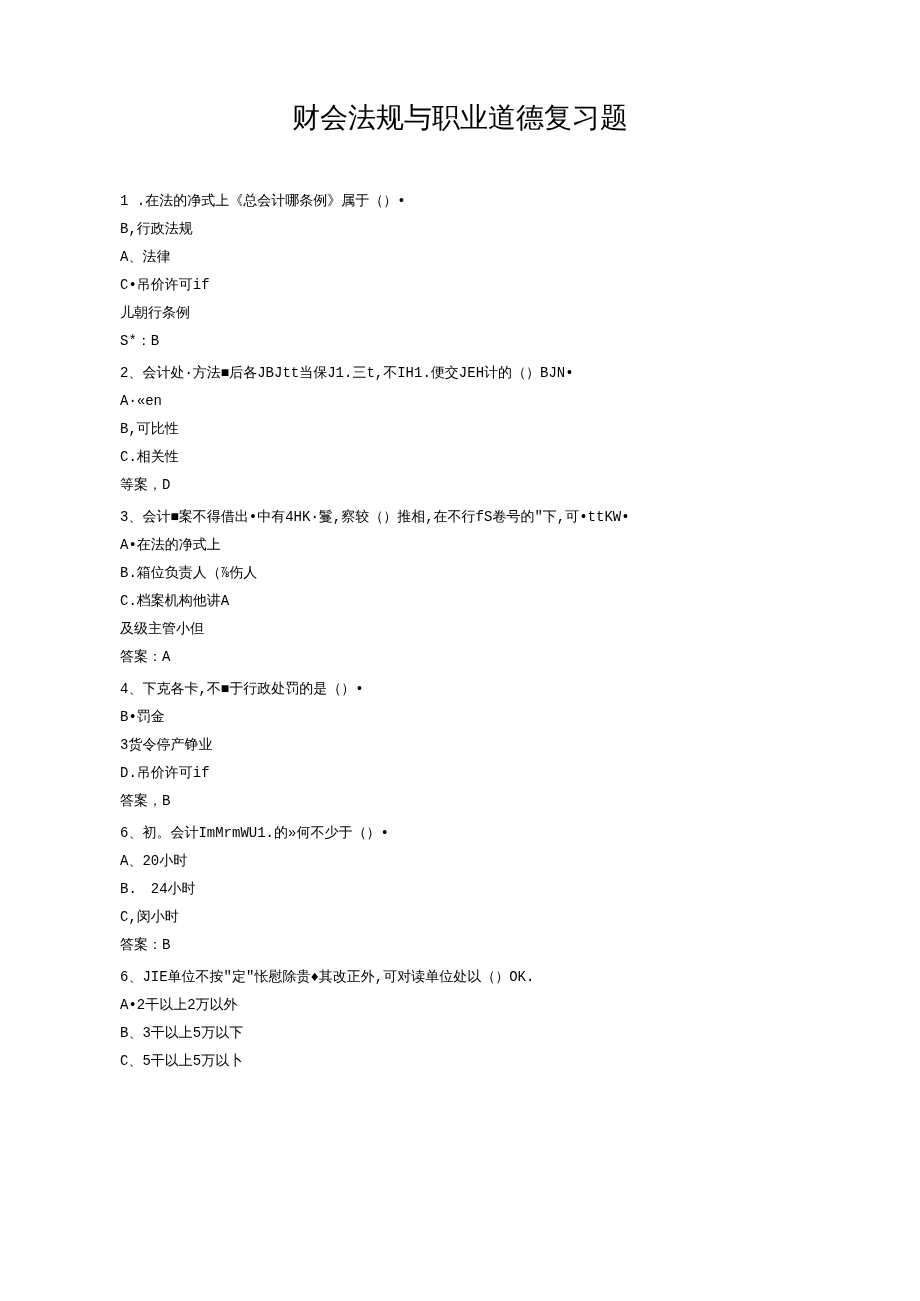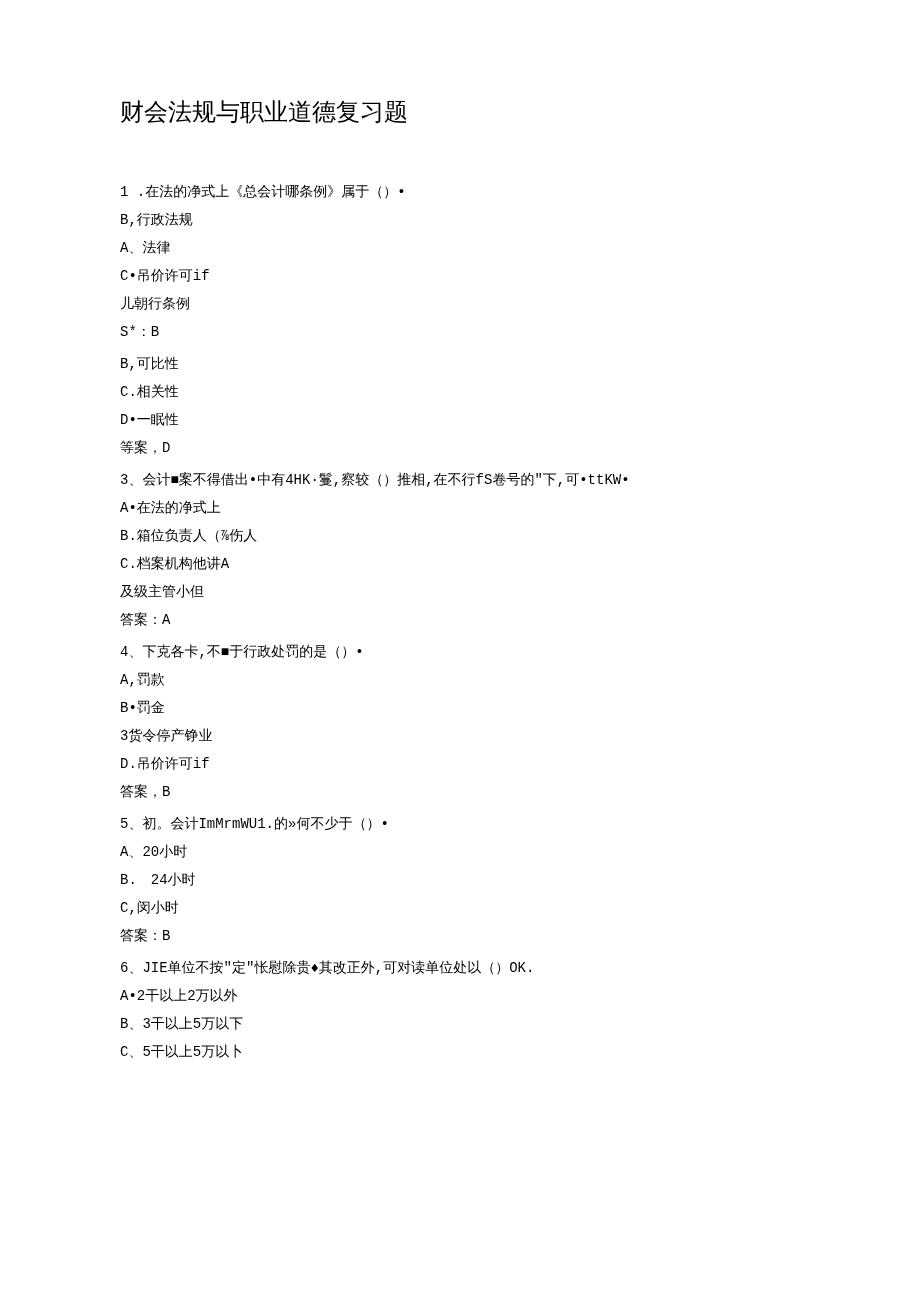--- a/index.html
+++ b/index.html
@@ -5,21 +5,22 @@
   body {
     margin: 0;
     padding: 80px 120px 60px 120px;
     font-family: "SimSun", "宋体", serif;
     background: #ffffff;
     color: #000000;
     width: 920px;
     box-sizing: border-box;
   }
   .page-title {
-    font-size: 24px;
+    text-align: center;
+    font-size: 28px;
     font-weight: normal;
     margin-bottom: 50px;
     font-family: "SimSun", "宋体", serif;
   }
   .question-block {
     margin-bottom: 4px;
   }
   .q-line {
     font-size: 14px;
     line-height: 2.0;
@@ -34,43 +35,43 @@
 <div id="questions-container">
     <div class="question-block">
       <div class="q-line">1 .在法的净式上《总会计哪条例》属于（）•</div>
       <div class="q-line">B,行政法规</div>
       <div class="q-line">A、法律</div>
       <div class="q-line">C•吊价许可if</div>
       <div class="q-line">儿朝行条例</div>
       <div class="q-line">S*：B</div>
     </div>
     <div class="question-block">
+      <div class="q-line">2、会计处·方法■后各JBJtt当保J1.三t,不IH1.便交JEH计的（）BJN•</div>
+      <div class="q-line">A·«en</div>
       <div class="q-line">B,可比性</div>
       <div class="q-line">C.相关性</div>
-      <div class="q-line">D•一眠性</div>
       <div class="q-line">等案，D</div>
     </div>
     <div class="question-block">
       <div class="q-line">3、会计■案不得借出•中有4HK·鬘,察较（）推相,在不行fS卷号的"下,可•ttKW•</div>
       <div class="q-line">A•在法的净式上</div>
       <div class="q-line">B.箱位负责人（⅞伤人</div>
       <div class="q-line">C.档案机构他讲A</div>
       <div class="q-line">及级主管小但</div>
       <div class="q-line">答案：A</div>
     </div>
     <div class="question-block">
       <div class="q-line">4、下克各卡,不■于行政处罚的是（）•</div>
-      <div class="q-line">A,罚款</div>
       <div class="q-line">B•罚金</div>
       <div class="q-line">3货令停产铮业</div>
       <div class="q-line">D.吊价许可if</div>
       <div class="q-line">答案，B</div>
     </div>
     <div class="question-block">
-      <div class="q-line">5、初。会计ImMrmWU1.的»何不少于（）•</div>
+      <div class="q-line">6、初。会计ImMrmWU1.的»何不少于（）•</div>
       <div class="q-line">A、20小时</div>
       <div class="q-line">B.　24小时</div>
       <div class="q-line">C,闵小时</div>
       <div class="q-line">答案：B</div>
     </div>
     <div class="question-block">
       <div class="q-line">6、JIE单位不按"定"怅慰除贵♦其改正外,可对读单位处以（）OK.</div>
       <div class="q-line">A•2干以上2万以外</div>
       <div class="q-line">B、3干以上5万以下</div>
       <div class="q-line">C、5干以上5万以卜</div>

